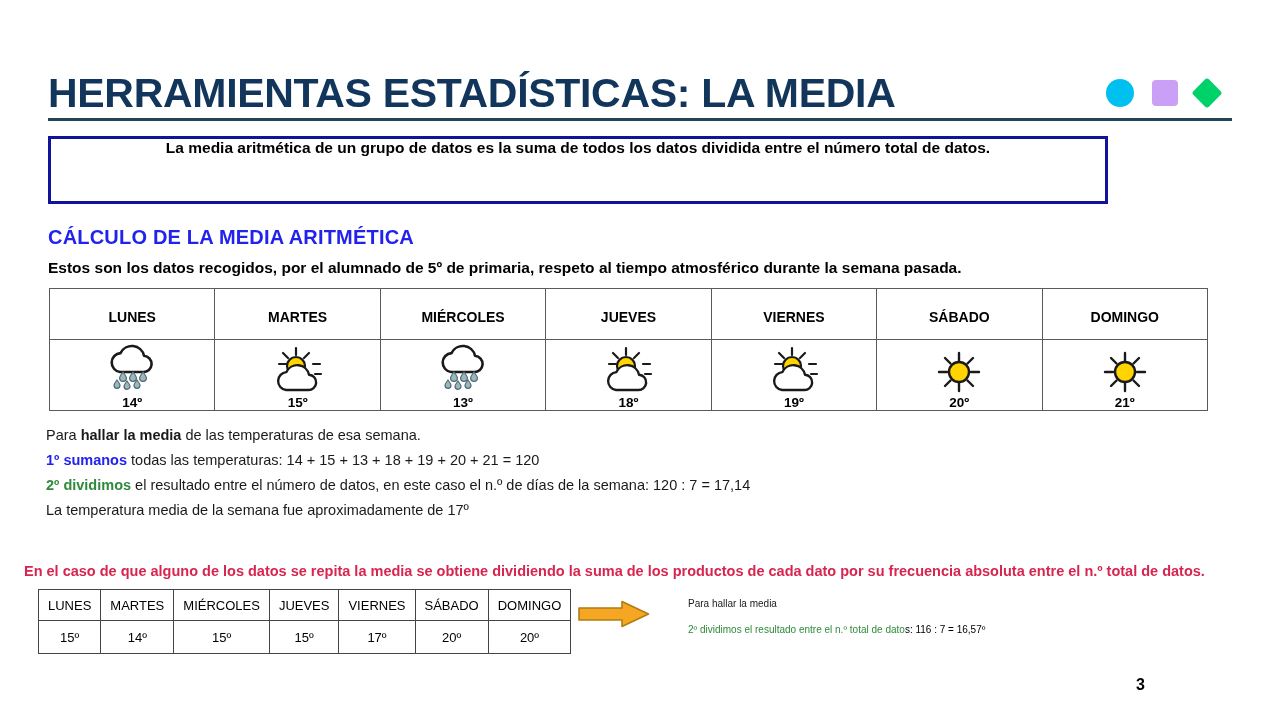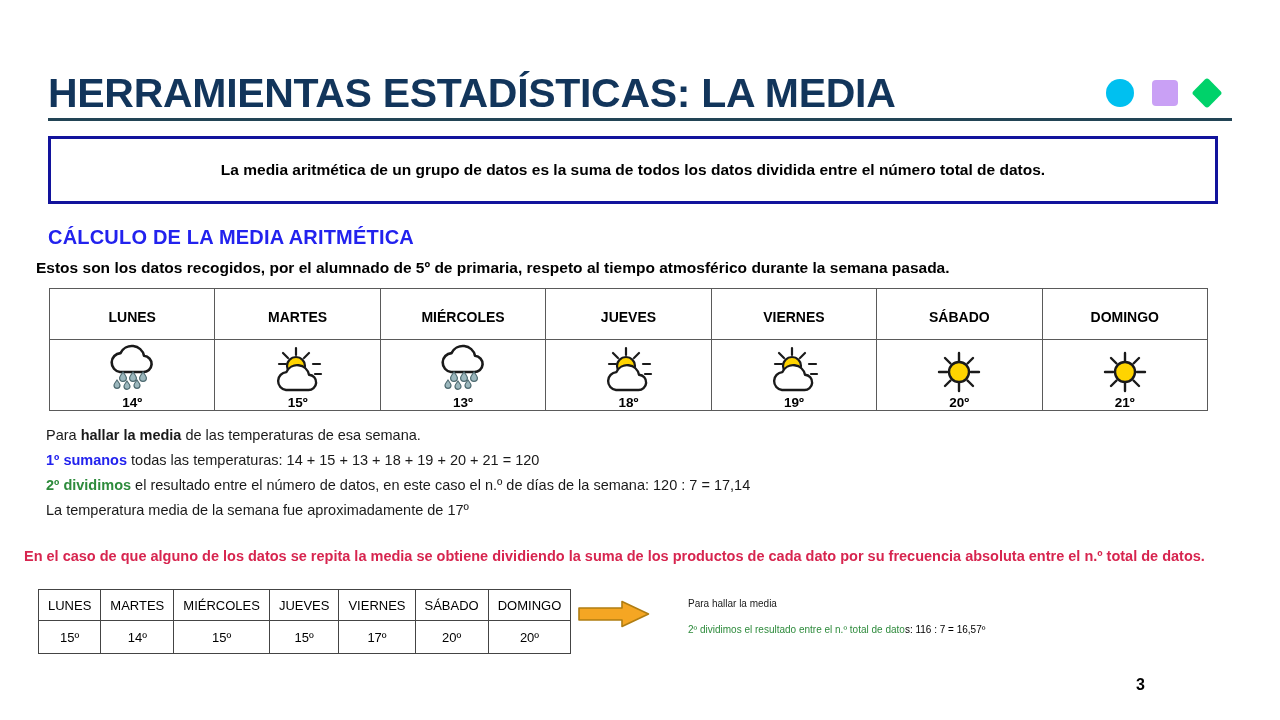--- a/index.html
+++ b/index.html
@@ -64,26 +64,25 @@
     width: 1184px;
     height: 3px;
     background: #224455;
   }
 
   
   #definition-box {
     position: absolute;
     left: 48px;
     top: 136px;
-    width: 1170px;
+    width: 1060px;
     height: 68px;
     border: 3px solid #12139c;
     background: #ffffff;
     display: flex;
-    align-items: center;
     justify-content: center;
     box-sizing: border-box;
   }
   #definition-text {
     font-size: 15.5px;
     font-weight: bold;
     color: #000000;
     text-align: center;
     padding: 0 20px;
   }
@@ -93,21 +92,21 @@
     position: absolute;
     left: 48px;
     top: 226px;
     font-size: 20px;
     font-weight: bold;
     color: #2222ee;
     letter-spacing: 0.2px;
   }
   #intro-line {
     position: absolute;
-    left: 36px;
+    left: 48px;
     top: 259px;
     font-size: 15.5px;
     font-weight: bold;
     color: #000000;
     white-space: nowrap;
   }
 
   
   #weather-table {
     position: absolute;
@@ -162,21 +161,21 @@
     color: #1a1a1a;
   }
   #steps .bold { font-weight: bold; }
   #steps .blue  { color: #2222ee; font-weight: bold; margin-top: 36px; }
   #steps .green { color: #2e8b3c; font-weight: bold; }
 
   
   #red-note {
     position: absolute;
     left: 24px;
-    top: 544px;
+    top: 559px;
     width: 1226px;
     font-size: 14.5px;
     font-weight: bold;
     line-height: 25px;
     color: #d7254f;
   }
 
   
   #freq-table {
     position: absolute;

